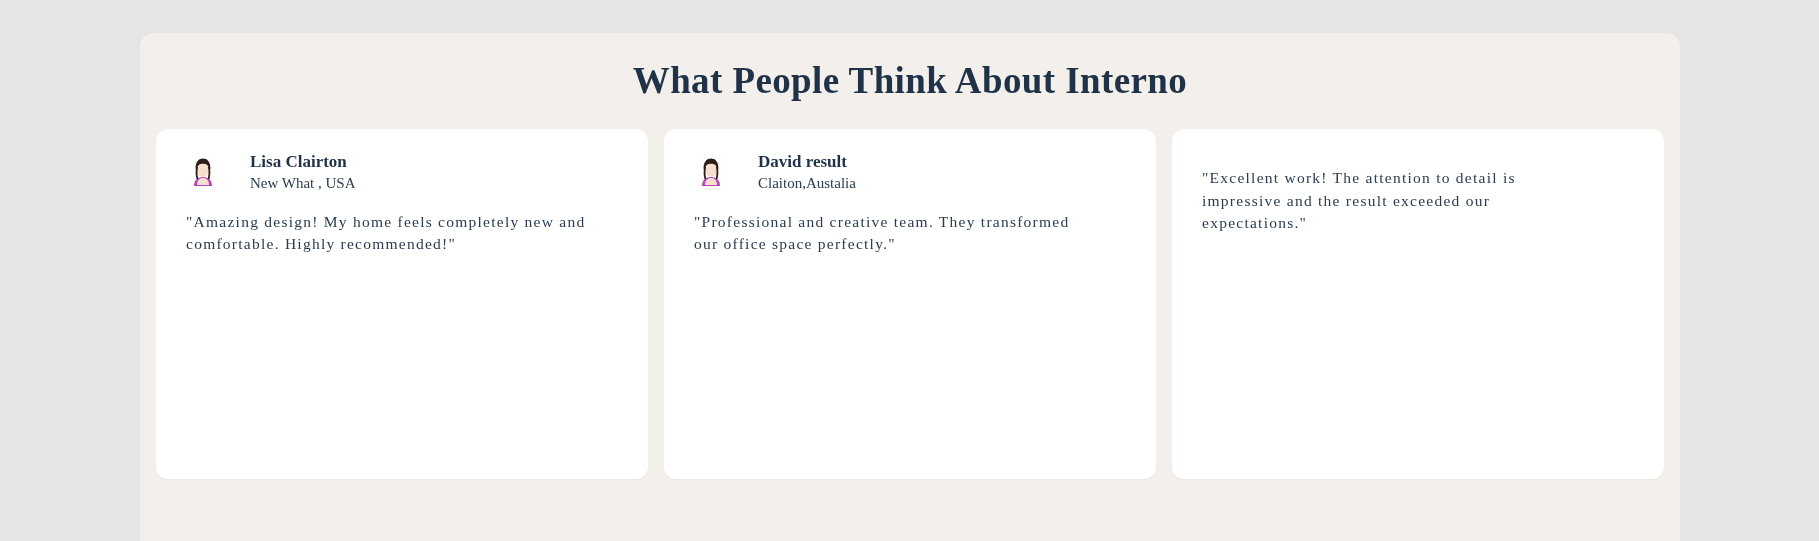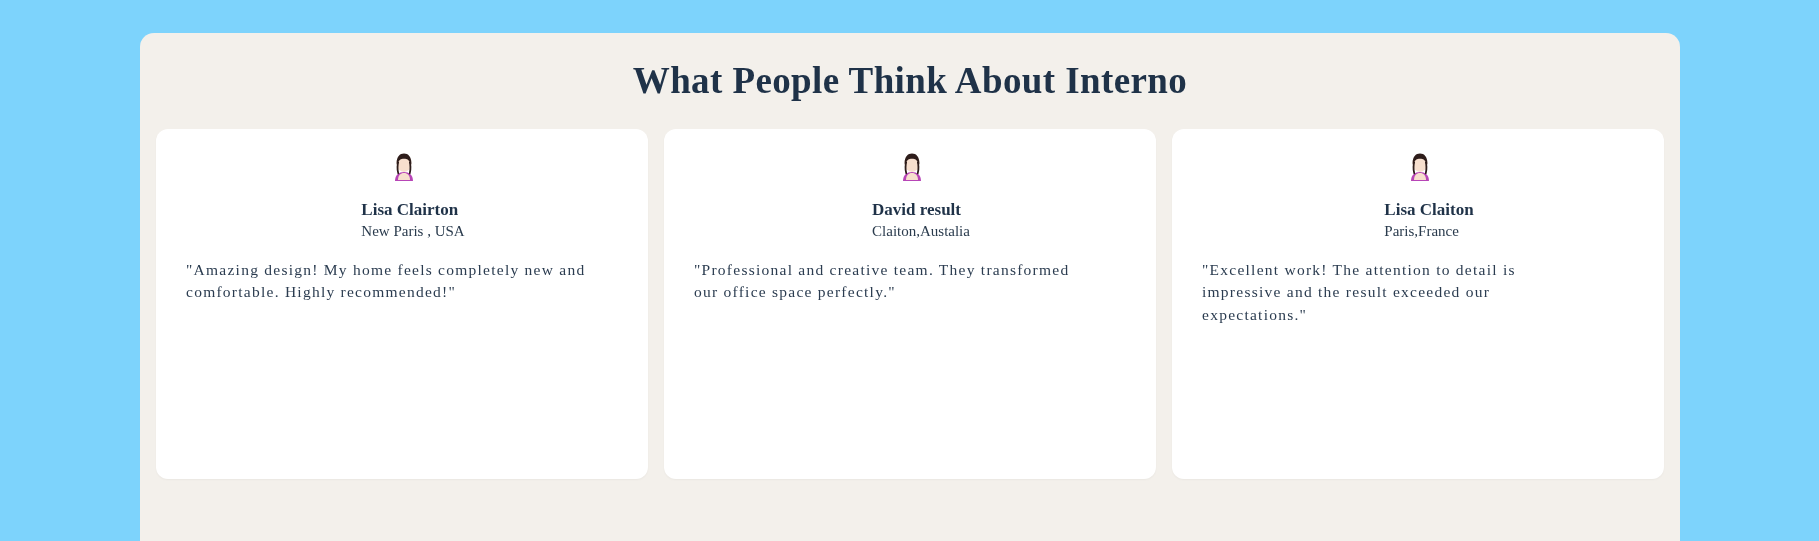--- a/index.html
+++ b/index.html
@@ -11,21 +11,21 @@
     width: 1819px;
     height: 541px;
     overflow: hidden;
     font-family: "Liberation Serif", "DejaVu Serif", serif;
   }
 
   .page {
     position: relative;
     width: 1819px;
     height: 541px;
-    background: #7dd3fc;
+    background: #e5e5e5;
   }
 
   .testimonial-section {
     position: absolute;
     left: 140px;
     top: 33px;
     width: 1540px;
     height: 508px;
     background: #f3f0eb;
     border-radius: 14px 14px 0 0;
@@ -61,21 +61,20 @@
     padding: 22px 28px 22px 28px;
     box-shadow: 0 1px 2px rgba(0,0,0,0.04);
     overflow: hidden;
   }
 
   .card-head {
     display: flex;
     align-items: center;
     gap: 14px;
     padding-left: 4px;
-    flex-direction: column;
   }
 
   .avatar {
     width: 30px;
     height: 34px;
     flex: 0 0 auto;
     position: relative;
     display: block;
   }
   .avatar svg { display: block; }
@@ -137,21 +136,21 @@
               <path d="M6 30 C6 24 10 21 15 21 C20 21 24 24 24 30 Z" fill="#b745b7"></path>
               <path d="M9 29 C9 24.5 11.6 22 15 22 C18.4 22 21 24.5 21 29 Z" fill="#f7dfce"></path>
               <ellipse cx="15" cy="12" rx="7.4" ry="9" fill="#f7dfce"></ellipse>
               <path d="M7.6 12 C7.6 5.6 10.8 2.4 15 2.4 C19.2 2.4 22.4 5.6 22.4 12 C22.4 13.6 21.7 14.4 21.2 12.6 C20.2 9 18.2 7.8 15 7.8 C11.8 7.8 9.8 9 8.8 12.6 C8.3 14.4 7.6 13.6 7.6 12 Z" fill="#2e1d1b"></path>
               <path d="M21.1 10 C22.6 13 22.8 18 21.6 22.4 C21.2 23.8 19.6 23.4 19.9 22 C20.8 18.2 20.7 14 19.9 11.2 Z" fill="#2e1d1b"></path>
               <path d="M8.9 10 C7.4 13 7.2 18 8.4 22.4 C8.8 23.8 10.4 23.4 10.1 22 C9.2 18.2 9.3 14 10.1 11.2 Z" fill="#2e1d1b"></path>
             </svg>
           </span>
           <span class="person-meta">
             <span class="person-name">Lisa Clairton</span>
-            <span class="person-location">New Paris , USA</span>
+            <span class="person-location">New What , USA</span>
           </span>
         </div>
         <p class="quote-text">"Amazing design! My home feels completely new and comfortable. Highly recommended!"</p>
       </article>
 
       <article class="testimonial-card card-2">
         <div class="card-head">
           <span class="avatar">
             <svg width="30" height="34" viewBox="0 0 30 34" xmlns="http://www.w3.org/2000/svg">
               <path d="M6 30 C6 24 10 21 15 21 C20 21 24 24 24 30 Z" fill="#b745b7"></path>
@@ -164,34 +163,18 @@
           </span>
           <span class="person-meta">
             <span class="person-name">David result</span>
             <span class="person-location">Claiton,Austalia</span>
           </span>
         </div>
         <p class="quote-text">"Professional and creative team. They transformed our office space perfectly."</p>
       </article>
 
       <article class="testimonial-card card-3">
-        <div class="card-head">
-          <span class="avatar">
-            <svg width="30" height="34" viewBox="0 0 30 34" xmlns="http://www.w3.org/2000/svg">
-              <path d="M6 30 C6 24 10 21 15 21 C20 21 24 24 24 30 Z" fill="#b745b7"></path>
-              <path d="M9 29 C9 24.5 11.6 22 15 22 C18.4 22 21 24.5 21 29 Z" fill="#f7dfce"></path>
-              <ellipse cx="15" cy="12" rx="7.4" ry="9" fill="#f7dfce"></ellipse>
-              <path d="M7.6 12 C7.6 5.6 10.8 2.4 15 2.4 C19.2 2.4 22.4 5.6 22.4 12 C22.4 13.6 21.7 14.4 21.2 12.6 C20.2 9 18.2 7.8 15 7.8 C11.8 7.8 9.8 9 8.8 12.6 C8.3 14.4 7.6 13.6 7.6 12 Z" fill="#2e1d1b"></path>
-              <path d="M21.1 10 C22.6 13 22.8 18 21.6 22.4 C21.2 23.8 19.6 23.4 19.9 22 C20.8 18.2 20.7 14 19.9 11.2 Z" fill="#2e1d1b"></path>
-              <path d="M8.9 10 C7.4 13 7.2 18 8.4 22.4 C8.8 23.8 10.4 23.4 10.1 22 C9.2 18.2 9.3 14 10.1 11.2 Z" fill="#2e1d1b"></path>
-            </svg>
-          </span>
-          <span class="person-meta">
-            <span class="person-name">Lisa Claiton</span>
-            <span class="person-location">Paris,France</span>
-          </span>
-        </div>
         <p class="quote-text">"Excellent work! The attention to detail is impressive and the result exceeded our expectations."</p>
       </article>
 
     </div>
   </section>
 </div>
 
 </body></html>

